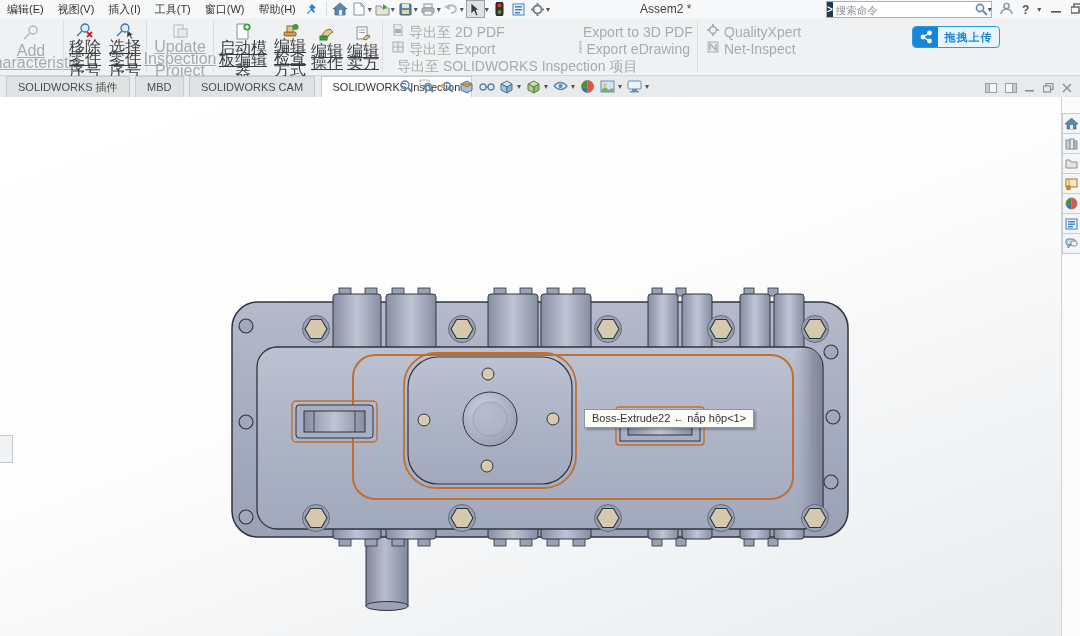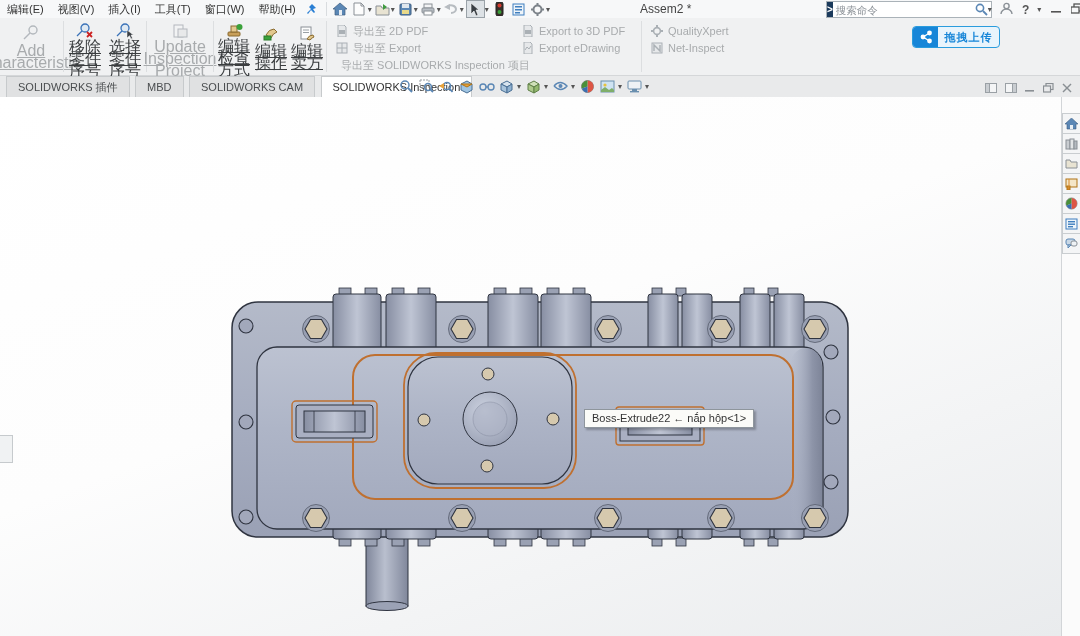--- a/index.html
+++ b/index.html
@@ -24,21 +24,21 @@
   
   #ribbon{position:absolute;left:0;top:18px;width:1080px;height:57px;background:#f0f1f2;
           border-bottom:1px solid #d5d7d9;display:flex;align-items:stretch;}
   .rsep{width:1px;background:#dcdee0;margin:3px 1px;}
   .rbtn{display:flex;flex-direction:column;align-items:center;justify-content:flex-start;
         padding-top:5px;text-align:center;font-size:16px;line-height:12px;cursor:default;text-decoration:underline;}
   .rbtn .ric{height:20px;display:flex;align-items:center;justify-content:center;margin-bottom:2px;}
   .rdis{color:#a8abad;}
   .renb{color:#3b3e40;}
   .rlist{display:flex;flex-direction:column;justify-content:flex-start;padding:6px 6px 0 8px;gap:3px;}
-  .rrow{display:flex;align-items:center;gap:5px;font-size:11px;color:#a8abad;height:14px;white-space:nowrap;}
+  .rrow{display:flex;gap:5px;font-size:14px;color:#a8abad;height:14px;white-space:nowrap;}
   #upload-btn{position:absolute;left:912px;top:8px;width:86px;height:20px;border:1px solid #2a9cdd;
               border-radius:4px;display:flex;overflow:hidden;cursor:pointer;background:#e8f4fc;}
   #upload-btn .seg{width:25px;background:#1786d8;display:flex;align-items:center;justify-content:center;}
   #upload-btn .lbl{flex:1;display:flex;align-items:center;justify-content:center;
                    color:#1786d8;font-size:11px;font-weight:bold;letter-spacing:1px;}
   
   #tabrow{position:absolute;left:0;top:76px;width:1080px;height:21px;background:#e9eaeb;}
   .tab{display:inline-block;height:20px;line-height:20px;padding:0 11px;font-size:11px;color:#4a4d4f;
        background:#e0e1e2;border:1px solid #c7cacc;border-bottom:none;margin-right:1px;cursor:pointer;}
   .tab.active{background:#fff;color:#333;height:21px;}
@@ -226,20 +226,31 @@
     <div class="rbtn rdis" style="width:64px;">
       <span class="ric">
         <svg width="16" height="16">
             <rect x="2" y="2" width="9" height="12" fill="#f2f3f4" stroke="#b3b8bd"></rect>
             <rect x="6" y="6" width="9" height="8" fill="#e8e9ea" stroke="#b3b8bd"></rect>
           </svg>
       </span>
       <span>Update Inspection Project</span>
     </div>
     <div class="rsep"></div>
+    <div class="rbtn renb" style="width:56px;">
+      <span class="ric">
+        <svg width="16" height="17">
+            <path d="M2,1 h8 l3,3 v12 h-11 z" fill="#fdfdfd" stroke="#8a9096"></path>
+            <circle cx="12" cy="4" r="3.6" fill="#3aa13a"></circle>
+            <line x1="12" y1="2" x2="12" y2="6" stroke="#fff" stroke-width="1.3"></line>
+            <line x1="10" y1="4" x2="14" y2="4" stroke="#fff" stroke-width="1.3"></line>
+          </svg>
+      </span>
+      <span>启动模板编辑器</span>
+    </div>
     <div class="rbtn renb" style="width:38px;text-align:center;">
       <span class="ric">
         <svg width="17" height="15">
             <rect x="2" y="9" width="12" height="4" rx="1" fill="#c89f5a" stroke="#8a6b30"></rect>
             <rect x="5" y="3" width="6" height="6" fill="#e3c98f" stroke="#8a6b30"></rect>
             <circle cx="13.5" cy="4" r="3" fill="#3aa13a"></circle>
           </svg>
       </span>
       <span>编辑检查方式</span>
     </div>

